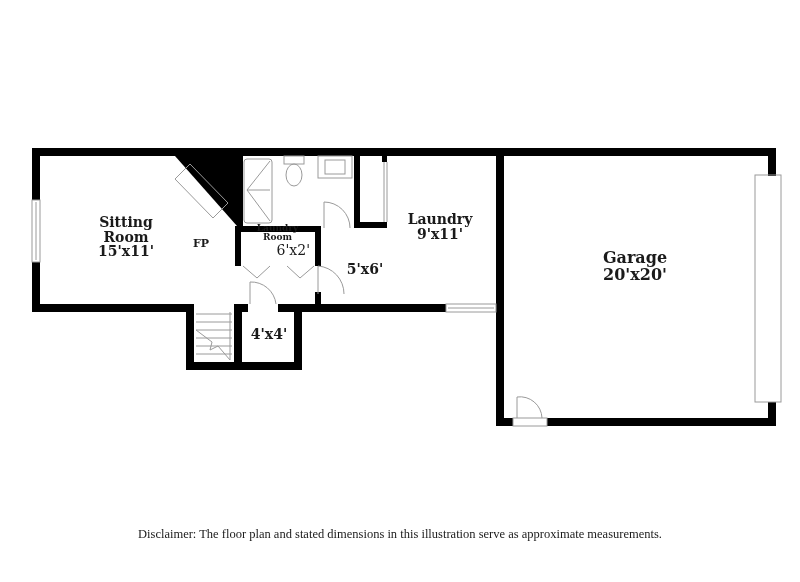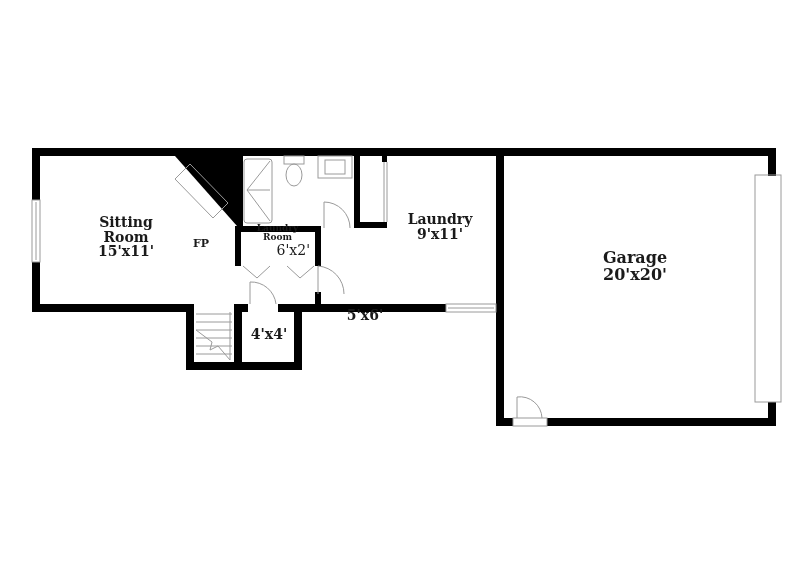--- a/index.html
+++ b/index.html
@@ -112,28 +112,29 @@
 </div>
 
 <div class="label lbl-sm" style="left:186px; top:191px; width:30px; font-size:11px;margin-top:47px;">FP</div>
 
 <div class="label" style="left:245px; top:224px; width:65px;">
   <div class="lbl-sm">Laundry</div>
   <div class="lbl-sm">Room</div>
   <div class="lbl-xs">6'x2'</div>
 </div>
 
-<div class="label lbl-md" style="left:340px; top:262px; width:50px;margin-top:46px;">5'x6'</div>
+<div class="label lbl-md" style="left:340px; top:262px; width:50px;">5'x6'</div>
 
 <div class="label lbl-md" style="left:244px; top:327px; width:50px;">4'x4'</div>
 
 <div class="label lbl-md" style="left:395px; top:212px; width:90px;">
   <div>Laundry</div>
   <div>9'x11'</div>
 </div>
 
 <div class="label lbl-lg" style="left:585px; top:250px; width:100px;">
   <div>Garage</div>
   <div>20'x20'</div>
 </div>
 
 <div class="disclaimer">
+  <div>Disclaimer: The floor plan and stated dimensions in this illustration serve as approximate measurements.</div>
 </div>
 
 </body></html>

